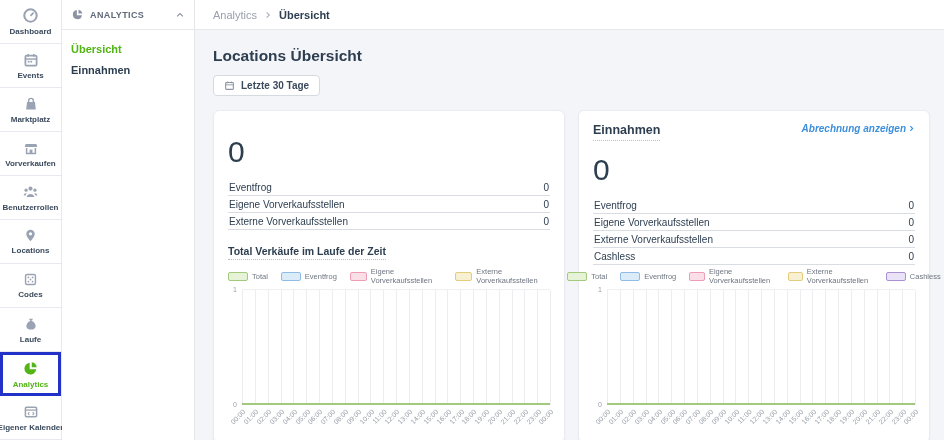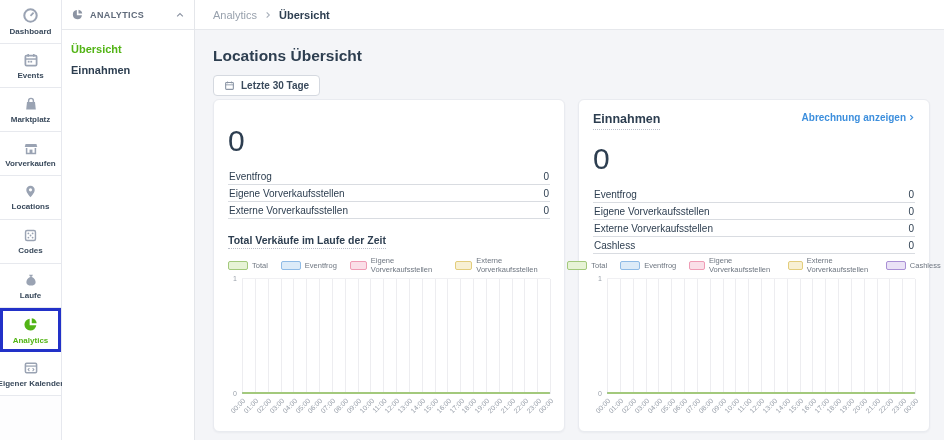--- a/index.html
+++ b/index.html
@@ -24,32 +24,32 @@
   .sub-item { font-size:11px; font-weight:bold; padding:3px 0; color:#2d3e50; cursor:pointer; }
   .sub-item.active { color:var(--accent,#52b415); }
 
   
   .main { flex:1; display:flex; flex-direction:column; min-width:0; }
   .topbar { height:30px; background:#fff; border-bottom:1px solid #e6e8ec; display:flex; align-items:center; gap:7px; padding:0 18px; flex:none; }
   .crumb { font-size:11px; color:#98a1ad; cursor:pointer; }
   .crumb.current { font-weight:bold; color:#2d3e50; cursor:default; }
   .content { flex:1; padding:0 14px 0 18px; overflow:hidden; }
   h1 { font-size:15.5px; font-weight:bold; margin:17px 0 10px; }
-  .toolbar { display:flex; gap:26px; margin-bottom:3px; }
+  .toolbar { display:flex; gap:26px; margin-bottom:14px; }
   .btn { display:inline-flex; align-items:center; gap:6px; background:#fff; border:1px solid #d5d9e0; border-radius:4px;
     padding:4px 10px; font-size:10px; font-weight:bold; color:#3a4a5c; font-family:inherit; cursor:pointer; }
   .btn .icon { color:#8b95a5; }
 
   
   .cards { display:flex; gap:13px; align-items:stretch; }
   .card { flex:1; min-height:318px; background:#fff; border:1px solid #e9ebf0; border-radius:6px;
     box-shadow:0 1px 2px rgba(40,50,70,.05); padding:12px 14px 10px; display:flex; flex-direction:column; min-width:0; }
   .card-head { display:flex; align-items:flex-start; justify-content:space-between; }
   .card-title { font-size:12.5px; font-weight:bold; width:fit-content; border-bottom:1px dotted #b9bec9; padding-bottom:3px; }
-  .card-link { display:flex; align-items:center; gap:2px; font-size:10px; font-weight:bold; color:var(--link,#3d8fdd); cursor:pointer; }
+  .card-link { display:flex; align-items:center; gap:2px; font-size:10px; font-weight:bold; color:var(--link,#3d8fdd); cursor:pointer;font-style:italic; }
   .big-number { font-size:30px; line-height:1; margin:14px 0 12px; }
   .stat-row { display:flex; justify-content:space-between; font-size:10px; padding:3px 1px 2px; border-bottom:1px solid #d9dce1; }
 
   
   .chart { margin-top:auto; }
   .chart-title { font-size:10.5px; font-weight:bold; width:fit-content; border-bottom:1px dotted #b9bec9; padding-bottom:2px; margin-bottom:7px; }
   .legend { display:flex; justify-content:center; align-items:center; gap:13px; margin:2px 0 4px; }
   .legend-item { display:inline-flex; align-items:center; gap:4px; font-size:7.5px; color:#6e7680; }
   .legend-box { width:20px; height:9px; border:1px solid; border-radius:2px; display:inline-block; }
   .plot-row { position:relative; }
@@ -101,20 +101,33 @@
     </div>
     <div class="side-item">
       <span class="icon">
         <svg width="16" height="16" viewBox="0 0 20 20">
           <path d="M3.2 5h13.6l1 3.8H2.2z" fill="currentColor"></path>
           <path d="M4.5 10v7h11v-7" fill="none" stroke="currentColor" stroke-width="1.9"></path>
           <rect x="8.2" y="12" width="3.6" height="5" fill="currentColor"></rect>
         </svg>
       </span>
       <span class="side-label">Vorverkaufen</span>
+    </div>
+    <div class="side-item">
+      <span class="icon">
+        <svg width="17" height="17" viewBox="0 0 20 20">
+          <circle cx="10" cy="6.6" r="2.4" fill="currentColor"></circle>
+          <circle cx="4.8" cy="8.4" r="1.9" fill="currentColor"></circle>
+          <circle cx="15.2" cy="8.4" r="1.9" fill="currentColor"></circle>
+          <path d="M5.5 16.5a4.6 4.6 0 0 1 9 0z" fill="currentColor"></path>
+          <path d="M1.8 14.8a3.4 3.4 0 0 1 4-2.6 6 6 0 0 0-1.6 2.6z" fill="currentColor"></path>
+          <path d="M18.2 14.8a3.4 3.4 0 0 0-4-2.6 6 6 0 0 1 1.6 2.6z" fill="currentColor"></path>
+        </svg>
+      </span>
+      <span class="side-label">Benutzerrollen</span>
     </div>
     <div class="side-item">
       <span class="icon">
         <svg width="15" height="15" viewBox="0 0 20 20">
           <path d="M10 2.4a5.6 5.6 0 0 1 5.6 5.6c0 4-5.6 9.6-5.6 9.6S4.4 12 4.4 8A5.6 5.6 0 0 1 10 2.4z" fill="currentColor"></path>
           <circle cx="10" cy="7.8" r="2.1" fill="#fff"></circle>
         </svg>
       </span>
       <span class="side-label">Locations</span>
     </div>

